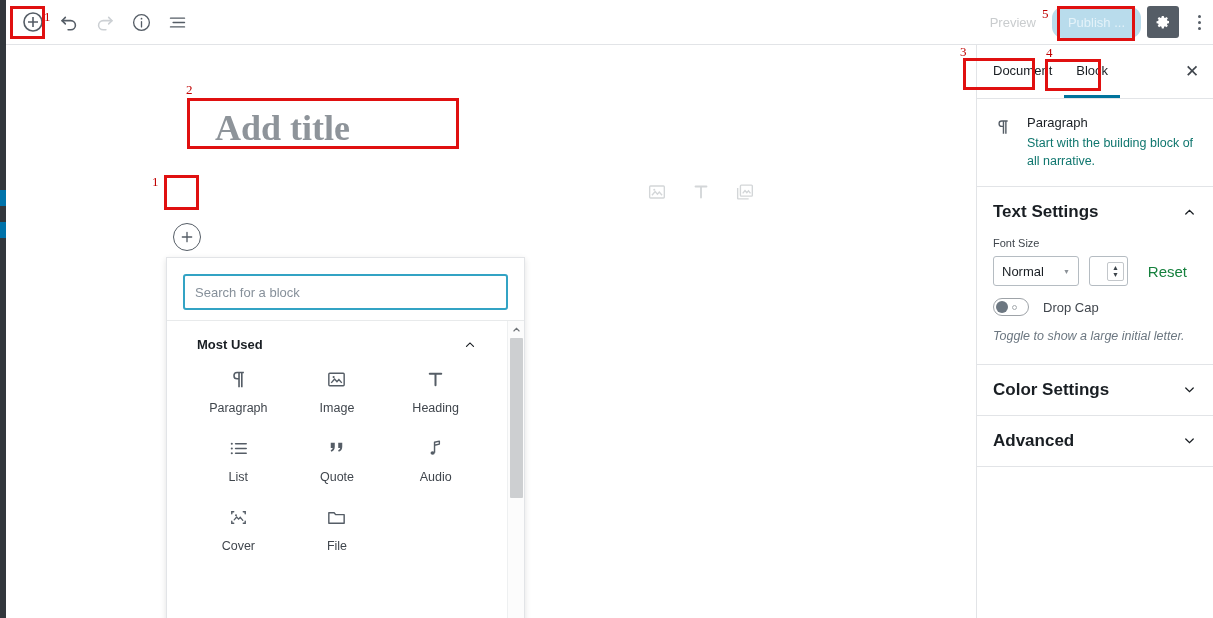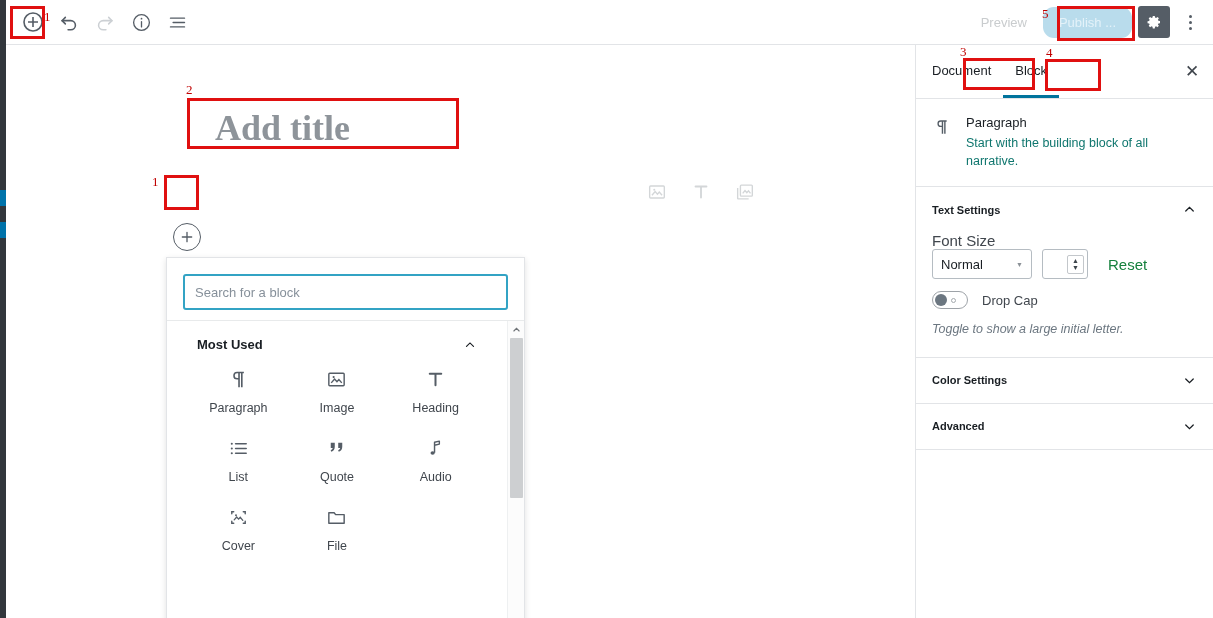--- a/index.html
+++ b/index.html
@@ -23,21 +23,21 @@
     position: absolute; left: 6px; top: 0; right: 0; height: 45px;
     background: #fff; border-bottom: 1px solid #e2e4e7;
     display: flex; align-items: center; z-index: 20;
   }
   .tb-left { display: flex; align-items: center; padding-left: 10px; gap: 2px; }
   .tb-btn {
     width: 34px; height: 34px; display: flex; align-items: center; justify-content: center;
     color: #555d66; background: transparent; border: none; cursor: pointer;
   }
   .tb-btn.disabled { color: #ccd0d4; cursor: default; }
-  .tb-right { margin-left: auto; display: flex; align-items: center; padding-right: 9px; gap: 6px; }
+  .tb-right { margin-left: auto; display: flex; align-items: center; padding-right: 0; gap: 6px; }
   .preview-btn {
     color: #c9ccce; font-size: 13px; background: transparent; border: none;
     padding: 6px 10px; cursor: default;
   }
   .publish-btn {
     background: #b9dcec; color: #e4f2f9; font-size: 13px;
     border: none; border-radius: 11px; padding: 8px 16px; cursor: default;
   }
   .gear-btn {
     width: 32px; height: 32px; border-radius: 3px; background: #555d66;
@@ -119,21 +119,21 @@
     justify-content: center; color: #6e7276; font-size: 8px; cursor: pointer;
   }
   .sb-track { flex: 1; width: 13px; position: relative; }
   .sb-thumb {
     position: absolute; top: 0; left: 0; width: 13px; height: 160px;
     background: #cdcfd1; border-radius: 1px; cursor: pointer;
   }
 
   
   .sidebar {
-    position: absolute; right: 0; top: 45px; width: 298px; bottom: 0;
+    position: absolute; right: 0; top: 45px; width: 237px; bottom: 0;
     background: #fff; border-left: 1px solid #e2e4e7; z-index: 15;
   }
   .sb-tabs {
     display: flex; align-items: center; height: 54px;
     border-bottom: 1px solid #e2e4e7; padding: 0 4px;
   }
   .sb-tab {
     font-size: 13px; color: #191e23; padding: 17px 12px;
     background: transparent; border: none; cursor: pointer;
     border-bottom: 3px solid transparent; margin-bottom: -1px;
@@ -147,25 +147,25 @@
   .block-card {
     display: flex; gap: 14px; padding: 16px; border-bottom: 1px solid #e2e4e7;
   }
   .block-card-icon { color: #555d66; flex: 0 0 auto; padding-top: 2px; }
   .block-card-title { font-size: 13px; color: #191e23; margin-bottom: 4px; }
   .block-card-desc { font-size: 12.5px; color: #0f766e; line-height: 1.45; }
 
   .panel { border-bottom: 1px solid #e2e4e7; }
   .panel-head {
     display: flex; align-items: center; justify-content: space-between;
-    padding: 15px 16px; font-size: 11px; font-weight: bold; color: #191e23;
+    padding: 15px 16px; font-size: 17px; font-weight: bold; color: #191e23;
     cursor: pointer;
   }
   .panel-body { padding: 0 16px 18px 16px; }
-  .field-label { font-size: 15px; color: #40464d; }
+  .field-label { font-size: 11px; color: #40464d; margin-bottom: 7px; }
   .fs-row { display: flex; align-items: center; gap: 10px; }
   .fs-select {
     width: 100px; height: 30px; border: 1px solid #b5bcc2; border-radius: 3px;
     background: #fff; font-size: 13px; color: #191e23; padding: 0 8px;
     display: flex; align-items: center; justify-content: space-between;
     cursor: pointer; font-family: "Liberation Sans", sans-serif;
   }
   .fs-caret { color: #8b9197; font-size: 7px; }
   .fs-number {
     width: 46px; height: 30px; border: 1px solid #b5bcc2; border-radius: 3px;

